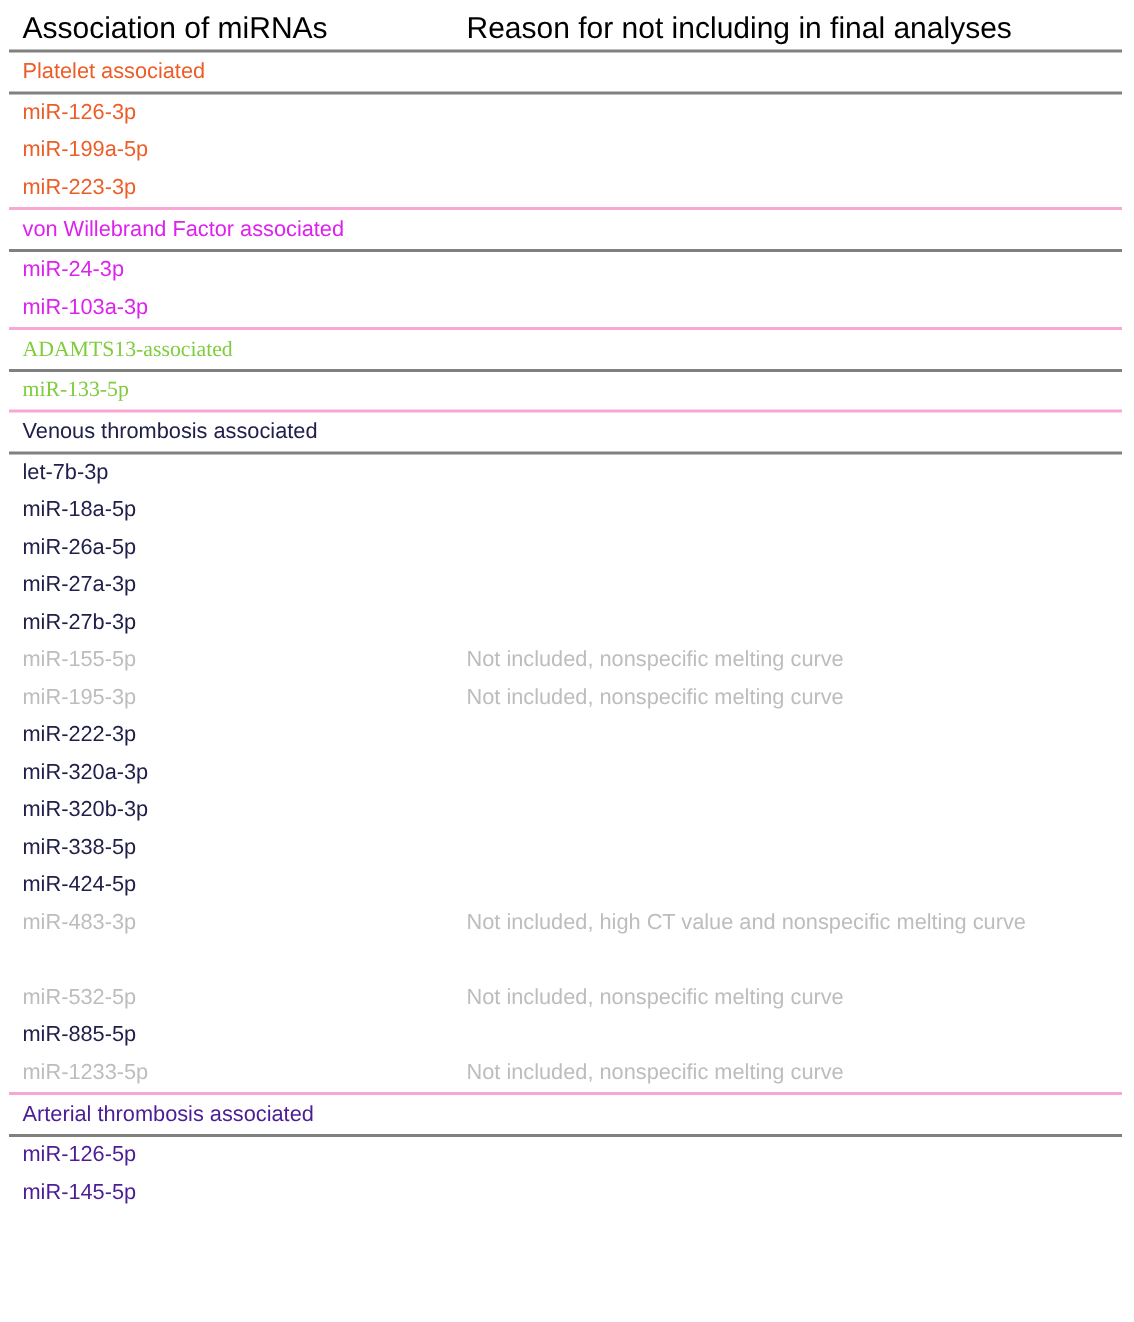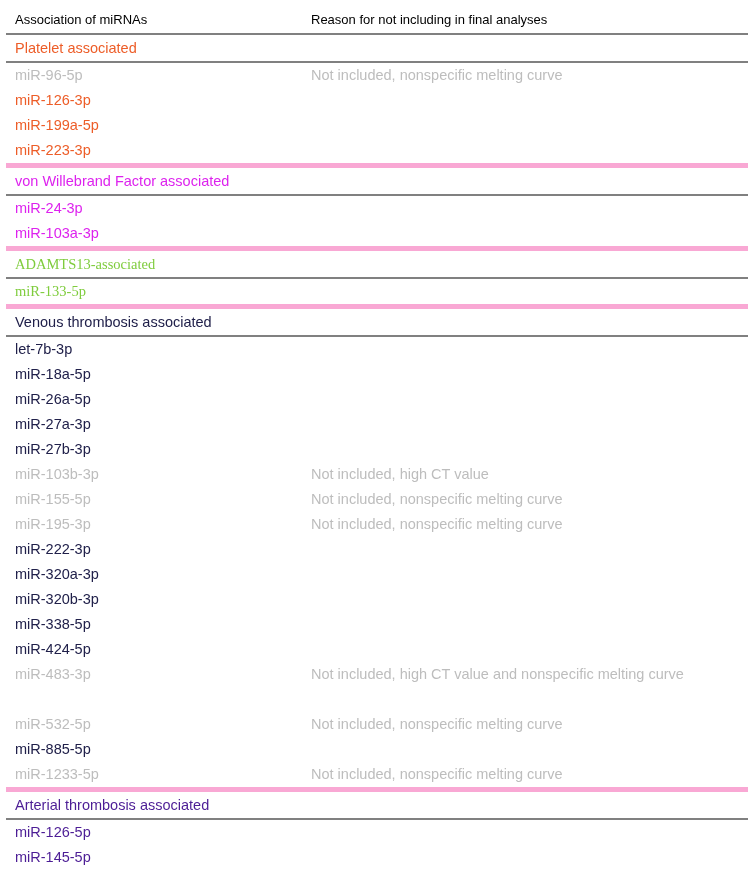--- a/index.html
+++ b/index.html
@@ -44,35 +44,35 @@
     display: block;
     padding-left: 9px;
     padding-right: 4px;
   }
   td.col-reason .cell { padding-left: 11px; }
   th.col-reason .cell { padding-left: 11px; }
 
   
   tr.header-row th {
     color: #000000;
-    font-size: 13px;
+    font-size: 20px;
     line-height: 27px;
     height: 27px;
     padding-top: 6px;
   }
   tr.header-row th .cell { padding-left: 9px; }
 
   
   tr.rule-under > th,
   tr.rule-under > td {
     border-bottom: 2px solid #808080;
   }
   tr.rule-over > th,
   tr.rule-over > td {
-    border-top: 5px solid #f9a8d4;
+    border-top: 2px solid #f9a8d4;
   }
 
   
   tr.group-row td {
     height: 26px;
     line-height: 26px;
   }
   tr.data-row td {
     height: 25px;
     line-height: 25px;
@@ -119,28 +119,20 @@
         <tr class="group-row rule-under">
           <td class="col-association">
             <span class="cell c-orange">Platelet associated</span>
           </td>
           <td class="col-reason">
             <span class="cell">&nbsp;</span>
           </td>
         </tr>
         <tr class="data-row">
           <td class="col-association">
-            <span class="cell c-gray">miR-96-5p</span>
-          </td>
-          <td class="col-reason">
-            <span class="cell reason-text">Not included, nonspecific melting curve</span>
-          </td>
-        </tr>
-        <tr class="data-row">
-          <td class="col-association">
             <span class="cell c-orange">miR-126-3p</span>
           </td>
           <td class="col-reason">
             <span class="cell reason-text">&nbsp;</span>
           </td>
         </tr>
         <tr class="data-row">
           <td class="col-association">
             <span class="cell c-orange">miR-199a-5p</span>
           </td>
@@ -235,28 +227,20 @@
           <td class="col-reason">
             <span class="cell reason-text">&nbsp;</span>
           </td>
         </tr>
         <tr class="data-row">
           <td class="col-association">
             <span class="cell c-navy">miR-27b-3p</span>
           </td>
           <td class="col-reason">
             <span class="cell reason-text">&nbsp;</span>
-          </td>
-        </tr>
-        <tr class="data-row">
-          <td class="col-association">
-            <span class="cell c-gray">miR-103b-3p</span>
-          </td>
-          <td class="col-reason">
-            <span class="cell reason-text">Not included, high CT value</span>
           </td>
         </tr>
         <tr class="data-row">
           <td class="col-association">
             <span class="cell c-gray">miR-155-5p</span>
           </td>
           <td class="col-reason">
             <span class="cell reason-text">Not included, nonspecific melting curve</span>
           </td>
         </tr>

